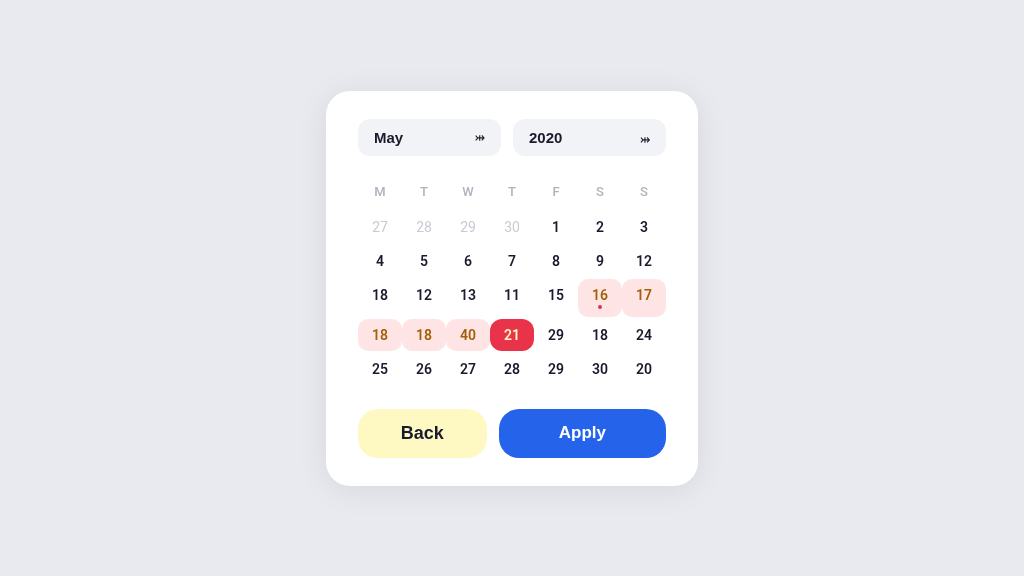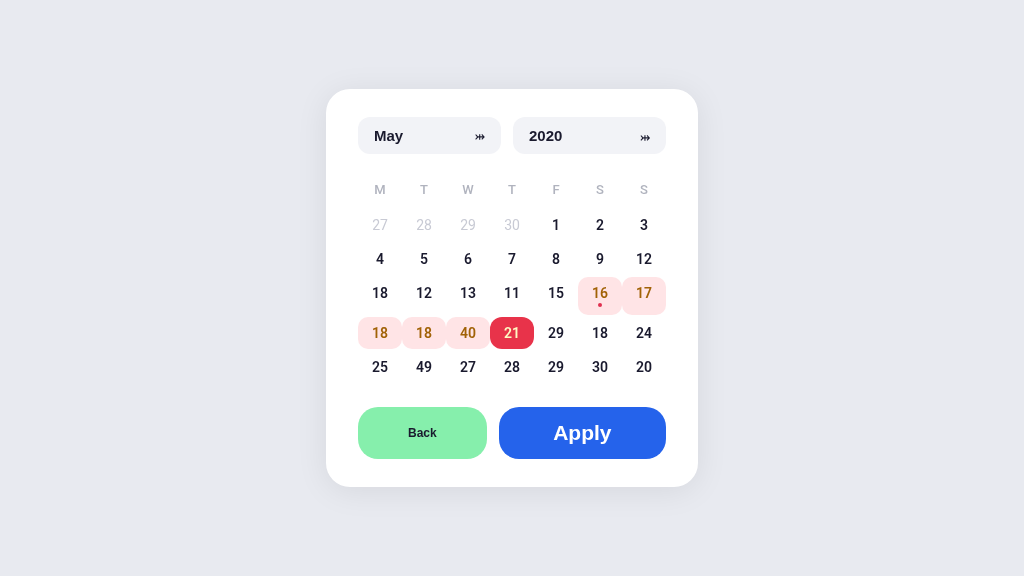--- a/index.html
+++ b/index.html
@@ -110,37 +110,37 @@
     }
 
     .footer-row {
       display: flex;
       gap: 12px;
       margin-top: 24px;
     }
 
     .btn-back {
       flex: 1;
-      background: #86efac;
+      background: #fef9c3;
       border: none;
       border-radius: 20px;
       padding: 14px 0;
-      font-size: 12px;
+      font-size: 18px;
       font-weight: 600;
       color: #1a1a2e;
       cursor: pointer;
     }
 
     .btn-apply {
       flex: 1.3;
       background: #2563eb;
       border: none;
       border-radius: 20px;
       padding: 14px 0;
-      font-size: 21px;
+      font-size: 17px;
       font-weight: 600;
       color: #ffffff;
       cursor: pointer;
     }
   </style>
 </head>
 <body>
 
 <div class="calendar-card">
 
@@ -188,21 +188,21 @@
       <div class="cal-day highlighted has-dot">16</div>
       <div class="cal-day highlighted">17</div>
       <div class="cal-day highlighted">18</div>
       <div class="cal-day highlighted">18</div>
       <div class="cal-day highlighted">40</div>
       <div class="cal-day selected">21</div>
       <div class="cal-day">29</div>
       <div class="cal-day">18</div>
       <div class="cal-day">24</div>
       <div class="cal-day">25</div>
-      <div class="cal-day">49</div>
+      <div class="cal-day">26</div>
       <div class="cal-day">27</div>
       <div class="cal-day">28</div>
       <div class="cal-day">29</div>
       <div class="cal-day">30</div>
       <div class="cal-day">20</div>
     </div>
 
   <div class="footer-row">
     <button class="btn-back">
       <span>Back</span>

